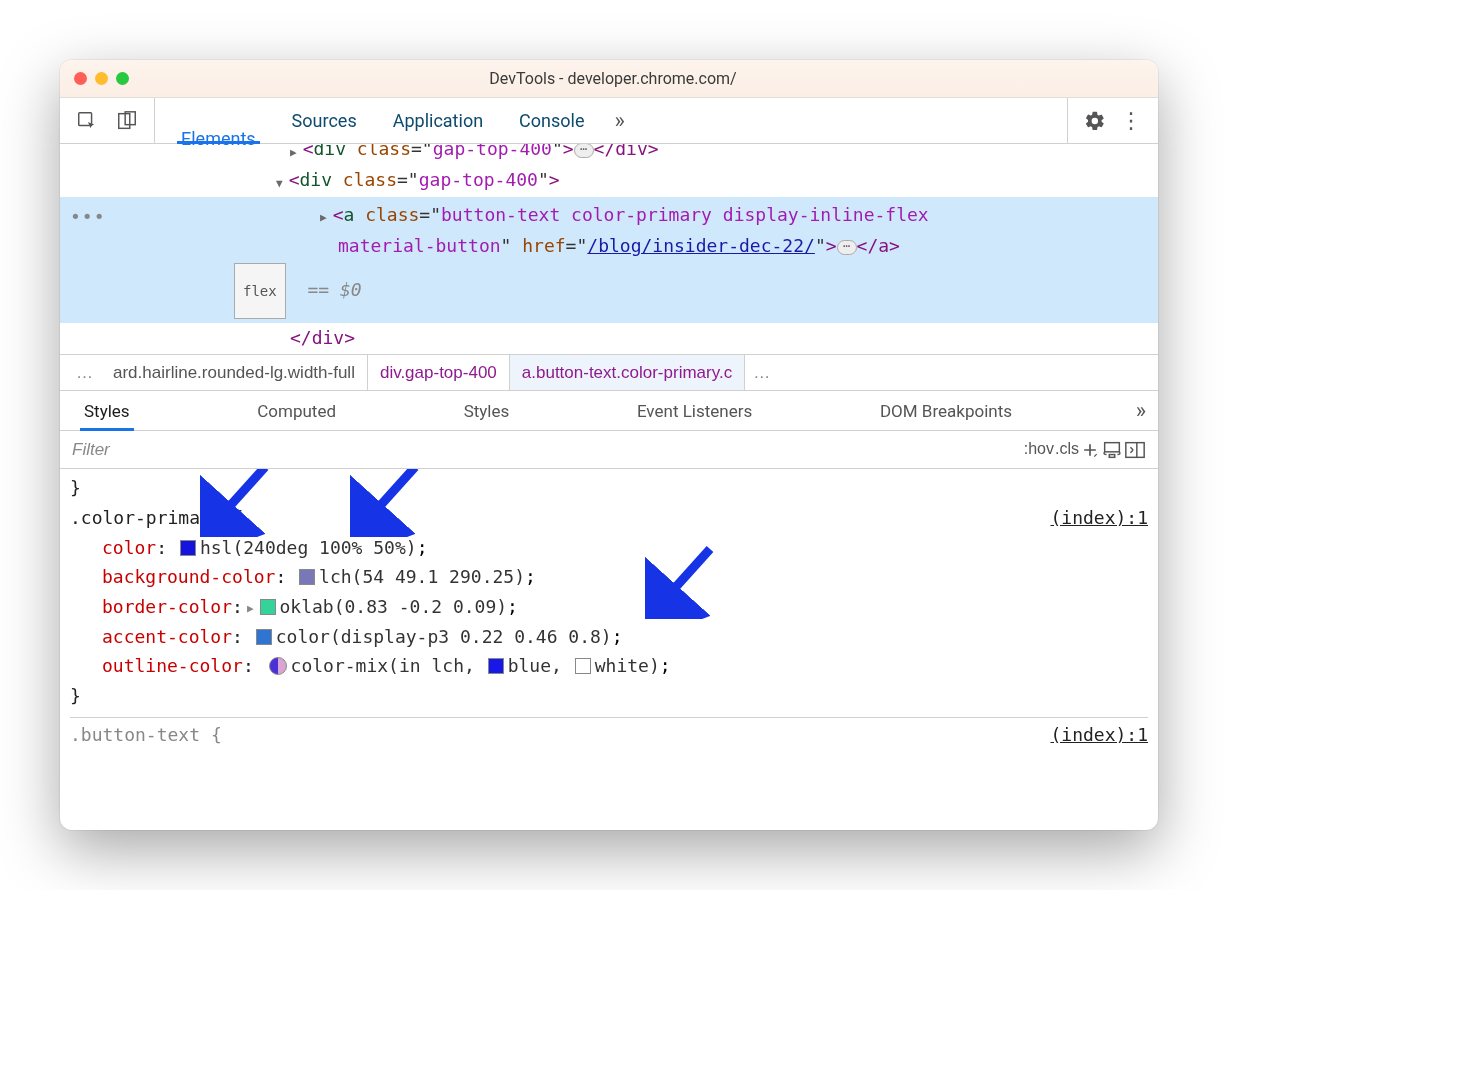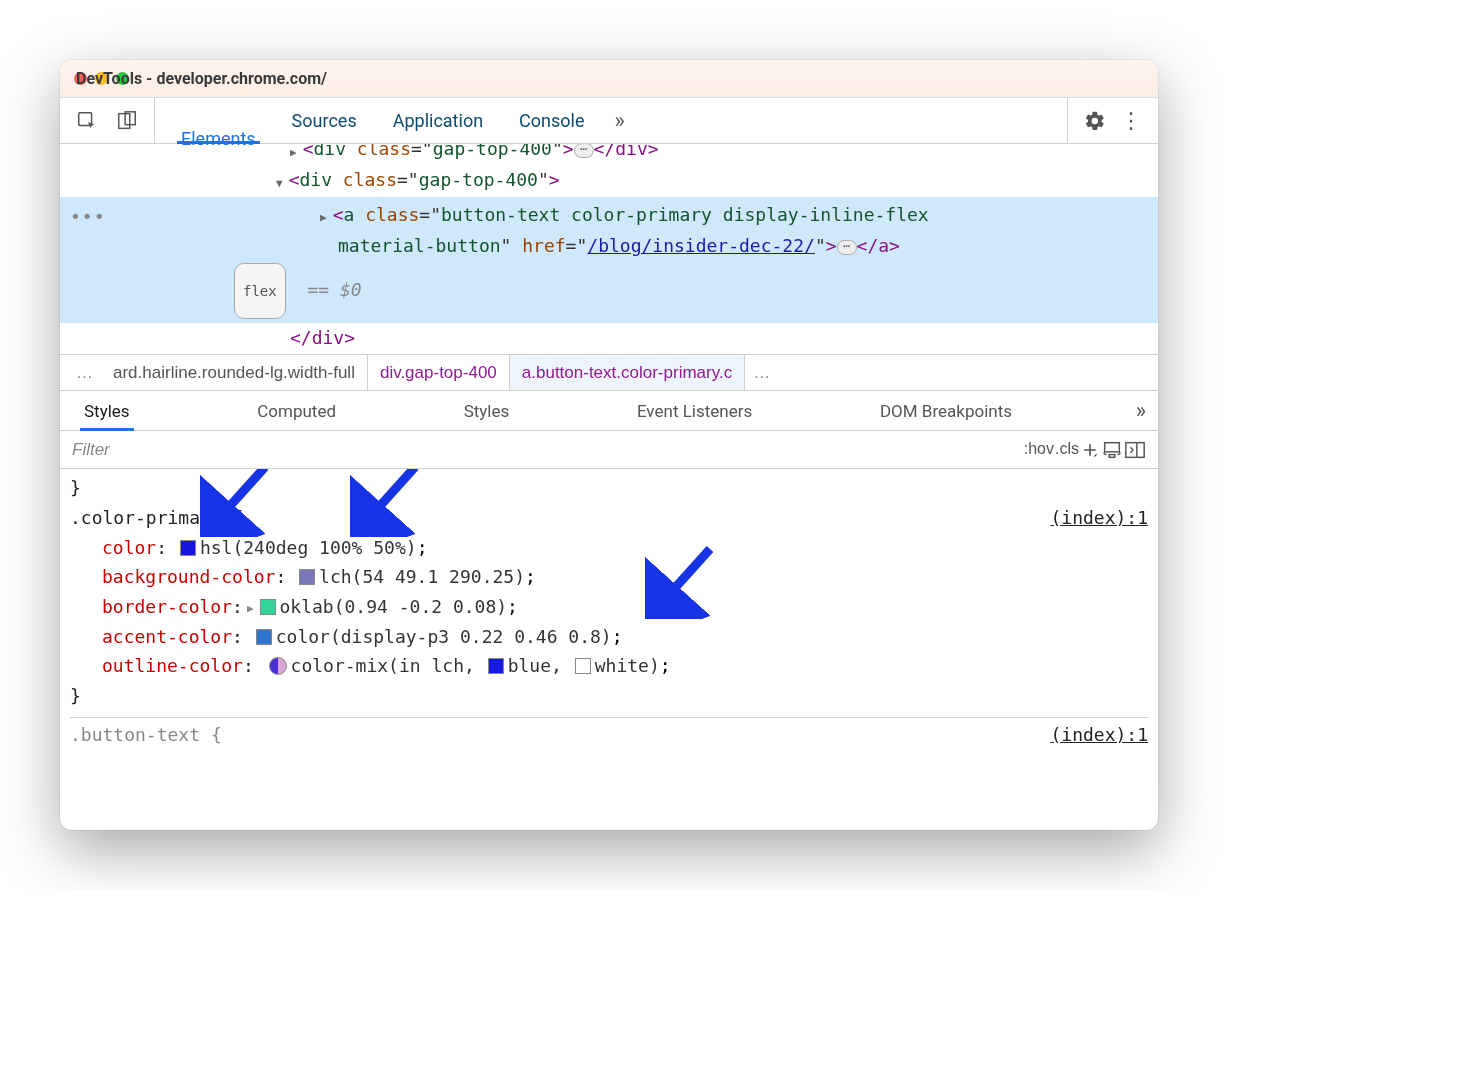--- a/index.html
+++ b/index.html
@@ -27,22 +27,22 @@
     display: flex;
     align-items: center;
     position: relative;
   }
   .traffic { display: flex; gap: 8px; padding-left: 14px; }
   .traffic .dot { width: 13px; height: 13px; border-radius: 50%; }
   .dot.red { background: #ff5f57; }
   .dot.yellow { background: #febc2e; }
   .dot.green { background: #28c840; }
   .titlebar-title {
-    position: absolute; left: 16px; right: 0; 
-    font-size: 16px; font-weight: 700; color: #3a3a3a;
+    position: absolute; left: 8px; right: 0; text-align: center;
+    font-size: 16px; font-weight: 400; color: #3a3a3a;
   }
   
   .toolbar {
     height: 46px;
     display: flex;
     align-items: stretch;
     border-bottom: 1px solid #d0d0d0;
     font-size: 18px;
     color: #555;
   }
@@ -93,25 +93,25 @@
     position: absolute; left: 10px; top: 6px;
     color: #888; font-size: 18px; letter-spacing: 1px;
   }
   .disc { display:inline-block; vertical-align: middle; margin-right: 6px; color:#6a6a6a; }
   .disc.right::before { content: "▶"; font-size: 11px; }
   .disc.down::before { content: "▼"; font-size: 11px; }
   .tag-punct { color: #881280; }
   .tag-name { color: #14532d; }
   .attr-name { color: #994500; }
   .attr-eq { color: #333; }
-  .attr-val { color: #14532d; }
+  .attr-val { color: #a21caf; }
   .attr-link { color: #1a1aa6; text-decoration: underline; }
   .pill {
     display: inline-block; padding: 16px 8px; border: 1px solid #aaa;
-    border-radius: 10px; font-size: 14px; background:#f5f5f5; color:#555;
+    border-radius: 0; font-size: 14px; background:#f5f5f5; color:#555;
     vertical-align: middle;
   }
   .pill-ellipsis {
     display:inline-block; width:20px; height:15px; border:1px solid #aaa;
     border-radius:9px; background:#eee; vertical-align:middle;
     text-align:center; line-height:11px; font-size:12px; color:#666;
   }
   .eq0 { color:#888; font-style: italic; }
   
   .breadcrumb {
@@ -322,21 +322,21 @@
 
       <div class="prop-line">
         <span class="prop-name">color</span><span class="prop-colon">:</span>
         <span class="swatch" style="background:#1414dc"></span><span class="prop-val">hsl(240deg 100% 50%)</span><span>;</span>
       </div>
       <div class="prop-line">
         <span class="prop-name">background-color</span><span class="prop-colon">:</span>
         <span class="swatch" style="background:#7a77b6"></span><span class="prop-val">lch(54 49.1 290.25)</span><span>;</span>
       </div>
       <div class="prop-line">
-        <span class="prop-name">border-color</span><span class="prop-colon">:</span><span class="mini-disc">▶</span><span class="swatch" style="background:#34d399"></span><span class="prop-val">oklab(0.94 -0.2 0.08)</span><span>;</span>
+        <span class="prop-name">border-color</span><span class="prop-colon">:</span><span class="mini-disc">▶</span><span class="swatch" style="background:#34d399"></span><span class="prop-val">oklab(0.83 -0.2 0.09)</span><span>;</span>
       </div>
       <div class="prop-line">
         <span class="prop-name">accent-color</span><span class="prop-colon">:</span>
         <span class="swatch" style="background:#2f74d0"></span><span class="prop-val">color(display-p3 0.22 0.46 0.8)</span><span>;</span>
       </div>
       <div class="prop-line">
         <span class="prop-name">outline-color</span><span class="prop-colon">:</span>
         <span class="swatch-mix"></span><span class="prop-val"><span>color-mix(in lch, </span><span class="swatch" style="background:#1818e6"></span><span>blue</span>, <span class="swatch" style="background:#ffffff"></span><span>white</span><span>)</span></span><span>;</span>
       </div>
       <div class="brace">}</div>

